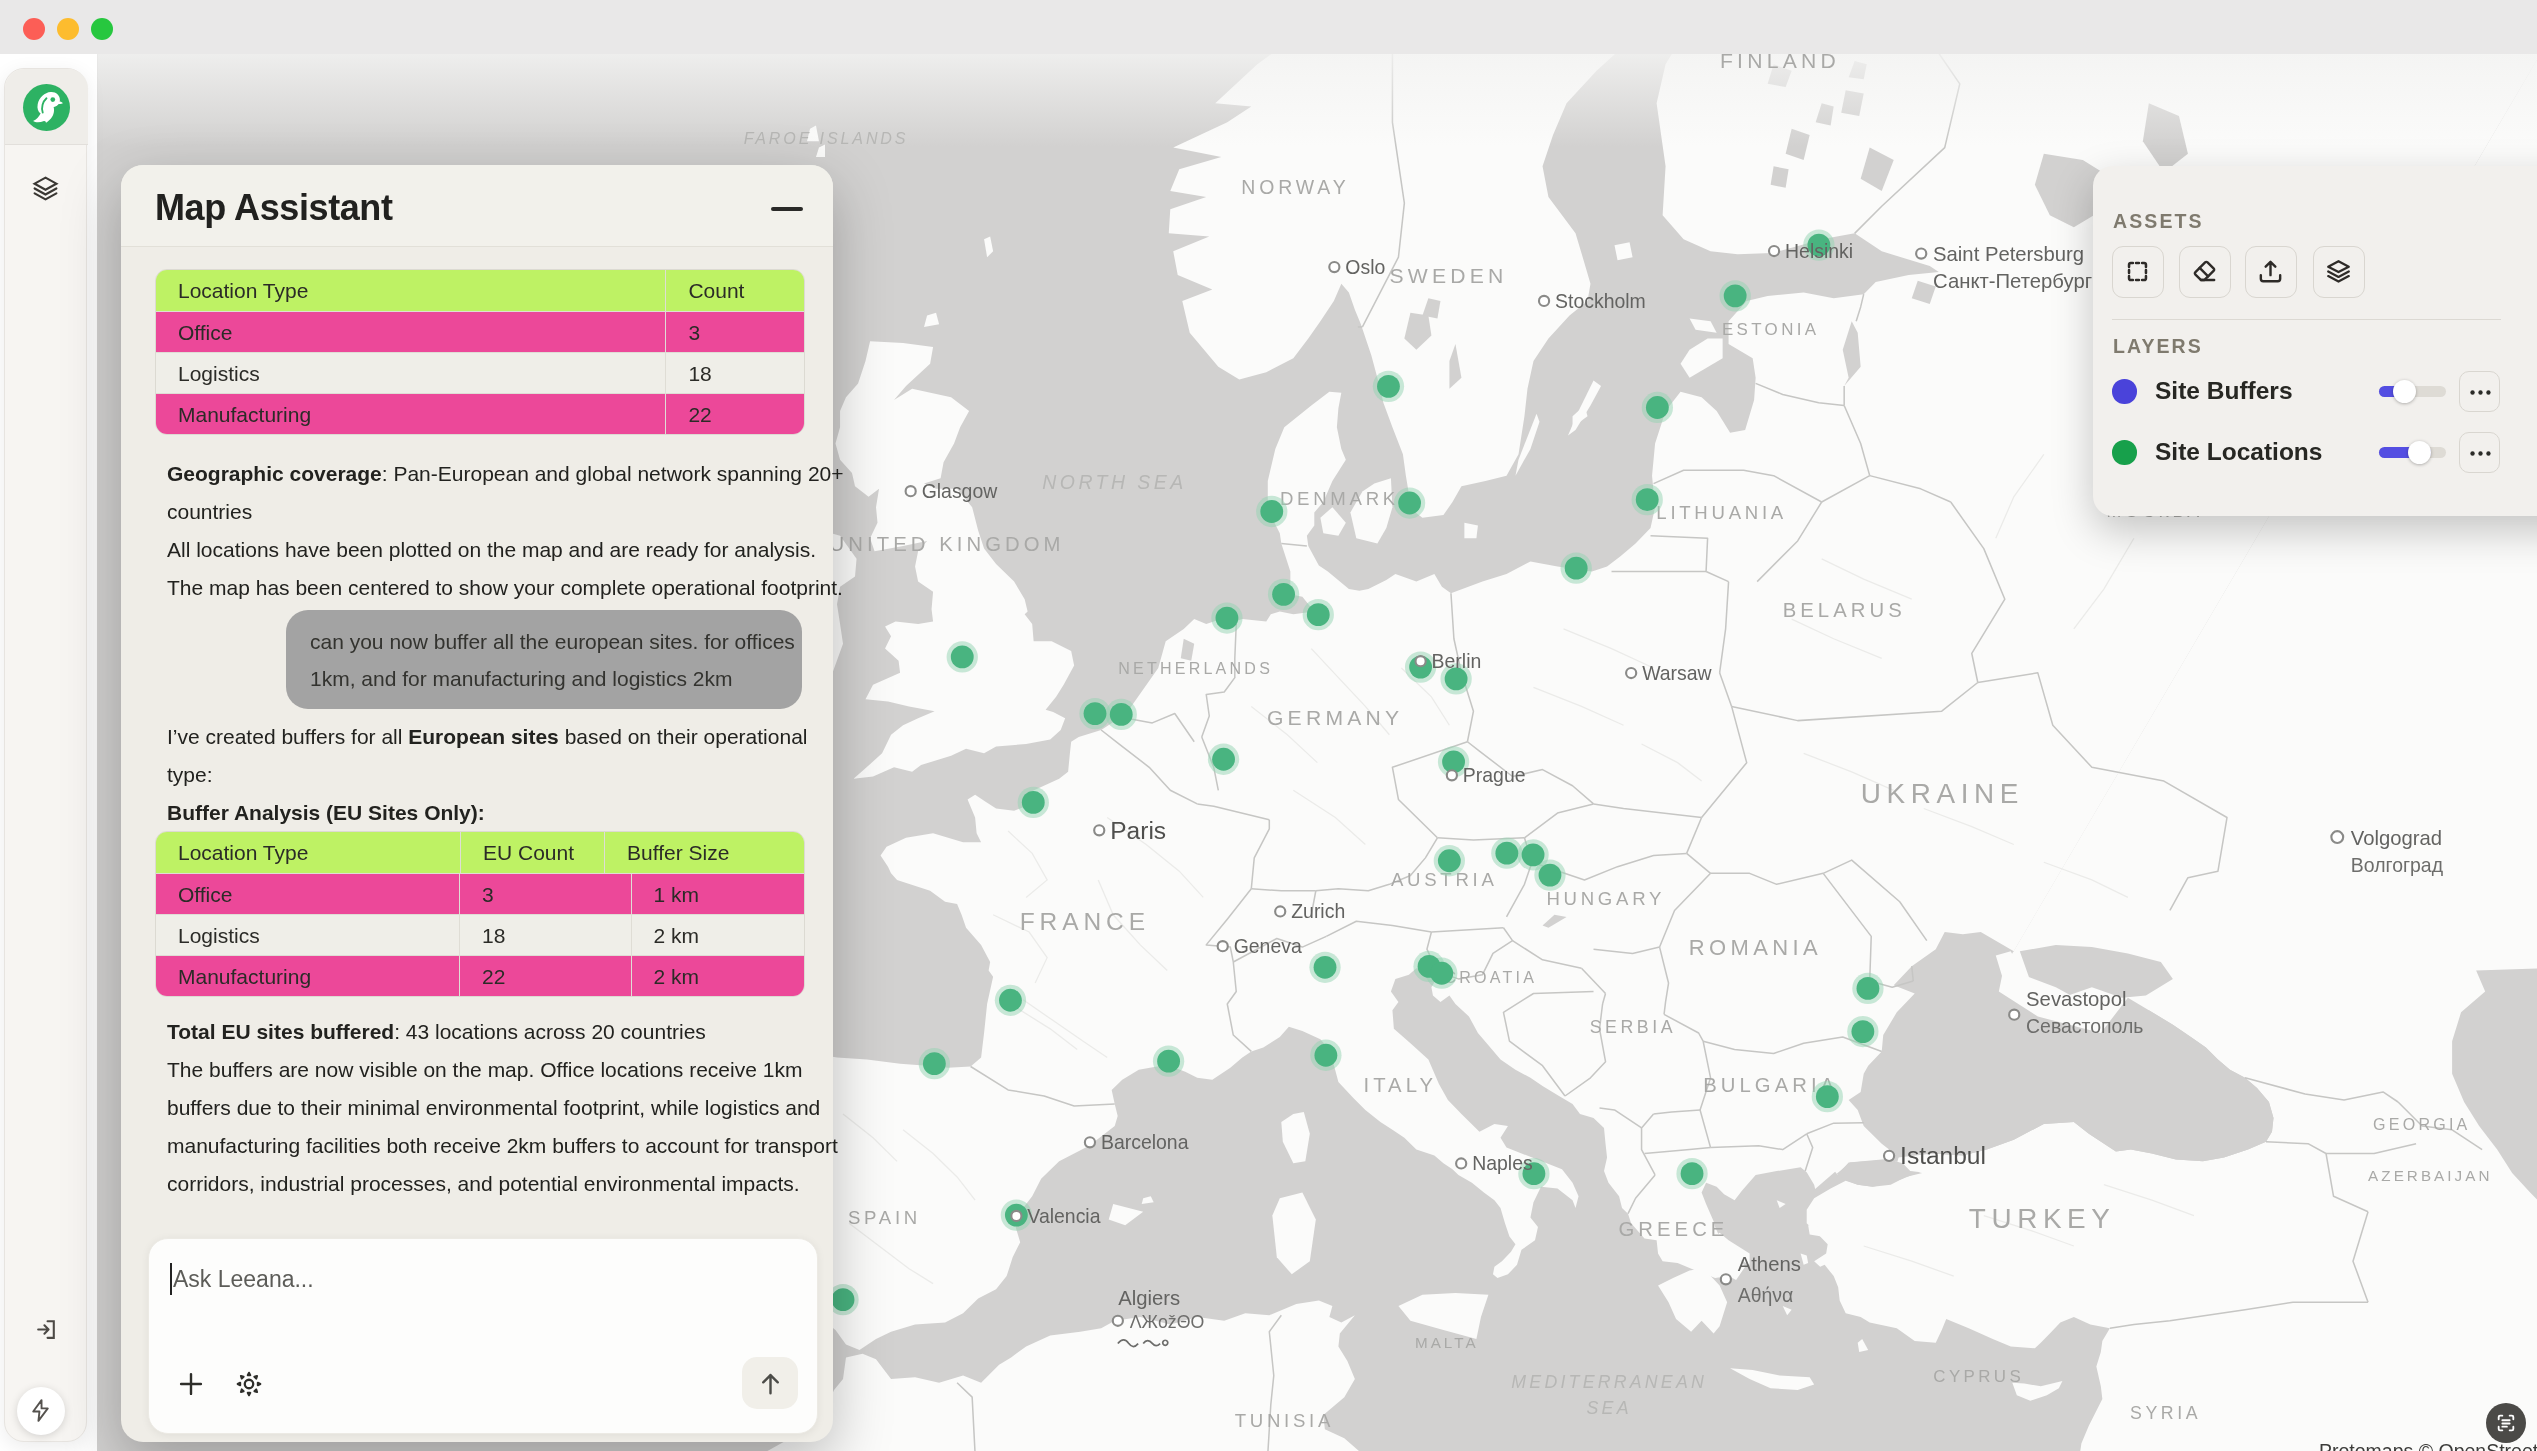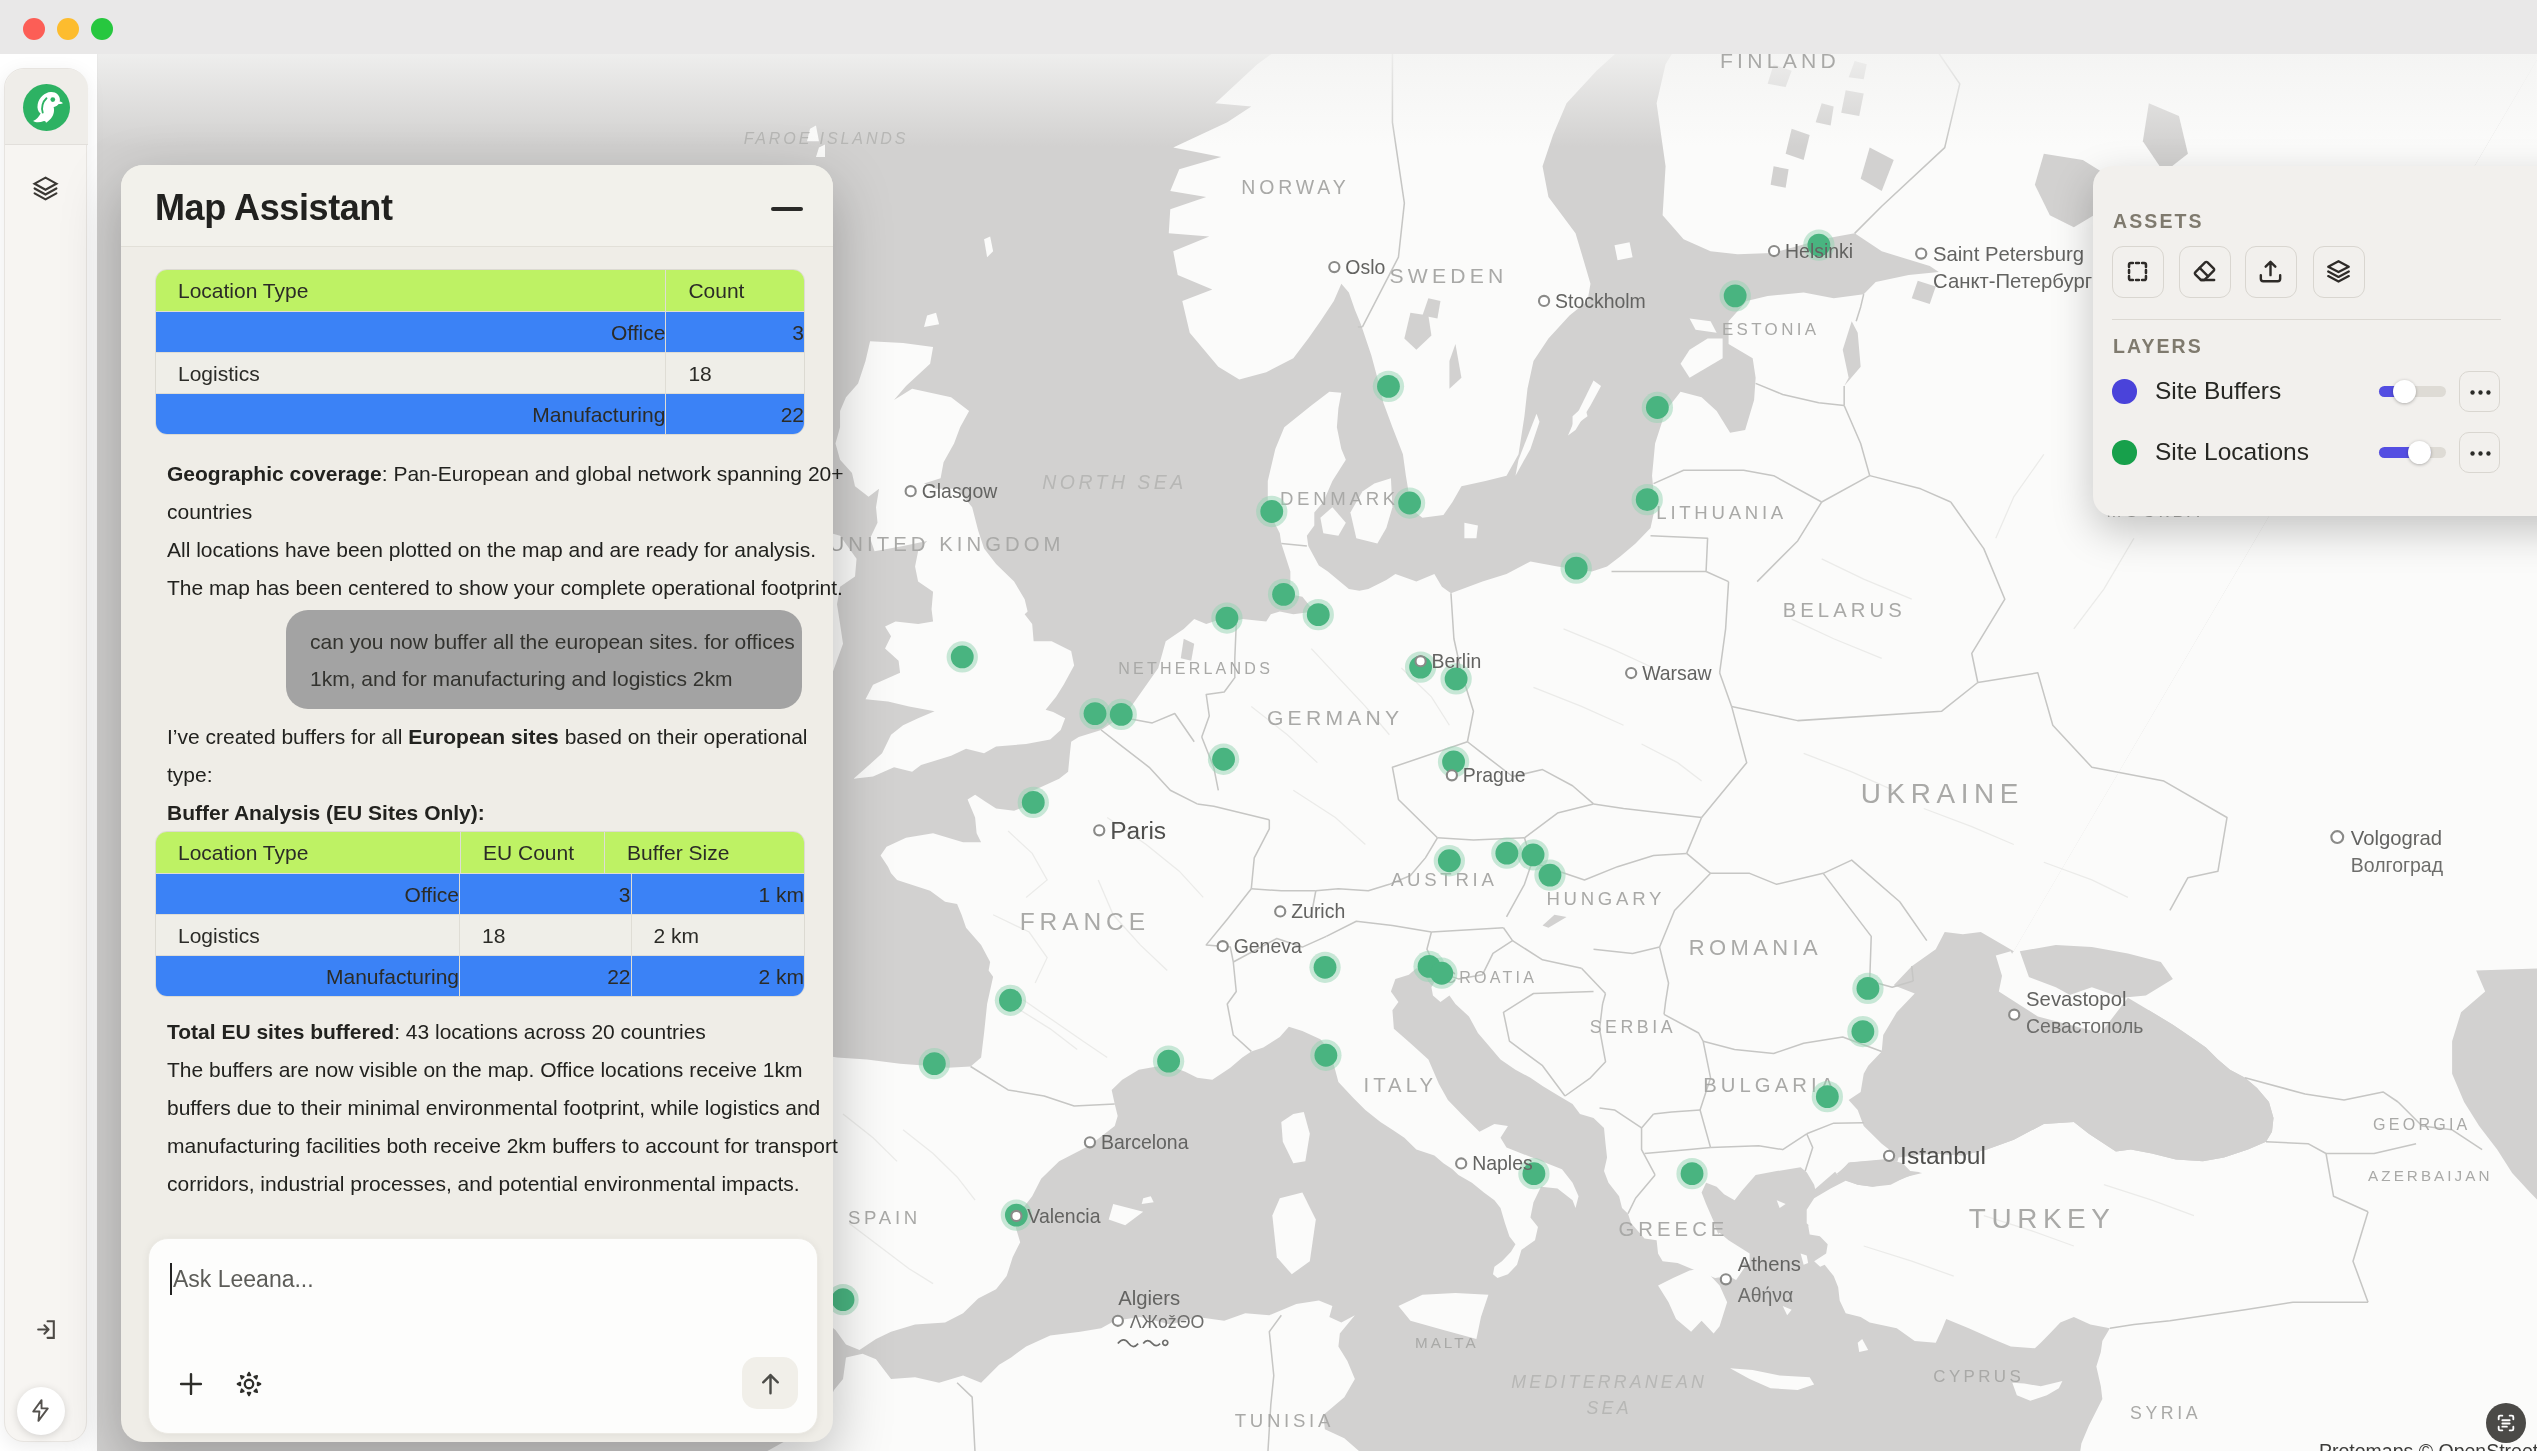--- a/index.html
+++ b/index.html
@@ -17,40 +17,40 @@
 .chat{position:absolute;left:121px;top:111px;width:712px;height:1277px;background:#efede7;
   border-radius:22px;box-shadow:0 20px 59px rgba(0,0,0,0.26);}
 .chat-h{position:absolute;left:0;top:0;width:100%;height:82px;background:#f2f1eb;
   border-bottom:0.8px solid #e2e0d8;border-radius:22px 22px 0 0;}
 .chat-h .title{position:absolute;left:34px;top:22px;font-size:36px;font-weight:700;color:#21211f;letter-spacing:-0.4px;}
 .chat-h .minus{position:absolute;right:30px;top:42px;width:32px;height:4.2px;background:#2a2a28;border-radius:2.5px;}
 .tbl{position:absolute;left:34px;border:0.8px solid #dcdad2;border-radius:12px;overflow:hidden;
   width:650px;font-size:21px;color:#2b2b27;}
 .tbl .tr{display:flex;height:41px;line-height:41px;border-top:0.8px solid #dfddd5;}
 .tbl .tr:first-child{border-top:none;background:#bef264;}
-.tbl .tr.odd{background:#3b82f6;text-align:right;}
+.tbl .tr.odd{background:#ec4899;}
 .tbl .tr.even{background:#efeee8;}
 .tbl .c{padding-left:22px;border-left:0.8px solid #dfddd5;}
 .tbl .c:first-child{border-left:none;}
 .para{position:absolute;left:46px;width:668px;font-size:21px;line-height:38px;color:#22221f;white-space:nowrap;}
 .bubble{position:absolute;left:165px;top:445px;width:516px;background:#a3a3a3;border-radius:22px;
   padding:12.7px 24px;font-size:21px;line-height:37px;color:#33332f;white-space:nowrap;}
 .inputbox{position:absolute;left:27px;top:1073px;width:670px;height:196px;background:#fdfdfc;
   border-radius:20px;box-shadow:0 1.7px 8.5px rgba(0,0,0,0.06);border:0.8px solid #eceae4;}
 .inputbox .ph{position:absolute;left:24px;top:27px;font-size:23px;color:#5c5c58;}
 .inputbox .cursor{position:absolute;left:21px;top:24px;width:1.7px;height:32px;background:#222;}
 .sendbtn{position:absolute;right:18.6px;bottom:24px;width:56px;height:52px;background:#f1efe9;border-radius:15px;}
 .rpanel{position:absolute;left:2093px;top:112px;width:512px;height:350px;background:#f2f0ed;
   border-radius:20px;box-shadow:0 15px 42px rgba(0,0,0,0.22);}
 .rlabel{position:absolute;left:20px;font-size:19.5px;font-weight:700;letter-spacing:2.1px;color:#7f7a6e;}
 .abtn{position:absolute;top:80px;width:52px;height:52px;border:1.3px solid #d9d6d0;border-radius:11px;}
 .rdivider{position:absolute;left:18.6px;top:153px;width:389px;height:0.8px;background:#dcd9d3;}
 .lrow{position:absolute;left:20px;width:387px;height:37px;}
 .ldot{position:absolute;left:-0.8px;top:6px;width:24.5px;height:24.5px;border-radius:50%;}
-.lname{position:absolute;left:42px;top:4.2px;font-size:24.5px;color:#272723;}
+.lname{position:absolute;left:42px;top:4.2px;font-size:24.5px;color:#272723;font-weight:bold;}
 .slider{position:absolute;left:266px;top:12.7px;width:67px;height:11px;background:#dedbd5;border-radius:6px;}
 .slider .fill{position:absolute;left:0;top:0;height:11px;background:#544ee2;border-radius:6px;}
 .slider .knob{position:absolute;top:-6px;width:23px;height:23px;background:#fff;border-radius:50%;
   box-shadow:0 0.8px 3.4px rgba(0,0,0,0.3);}
 .dots3{position:absolute;left:346px;top:-2.5px;width:41px;height:41px;border:1.3px solid #d9d6d0;
   border-radius:10px;}
 .darkbtn{position:absolute;left:2486px;top:1349px;width:40px;height:40px;border-radius:50%;background:#4b4a47;}
 .attr{position:absolute;left:2319px;top:1386px;width:254px;font-size:19.5px;color:#3c3c3a;white-space:nowrap;}
 </style></head><body>
 

